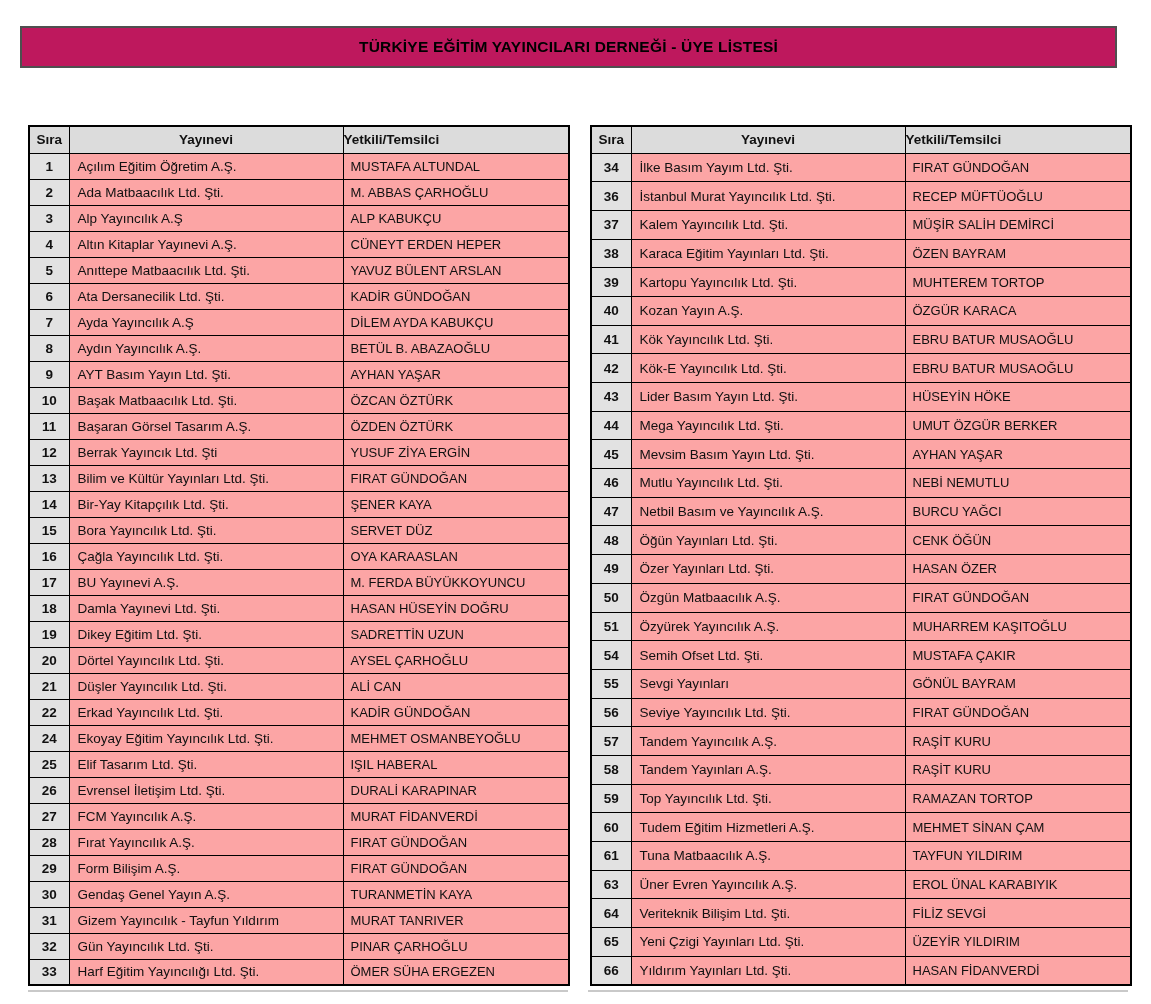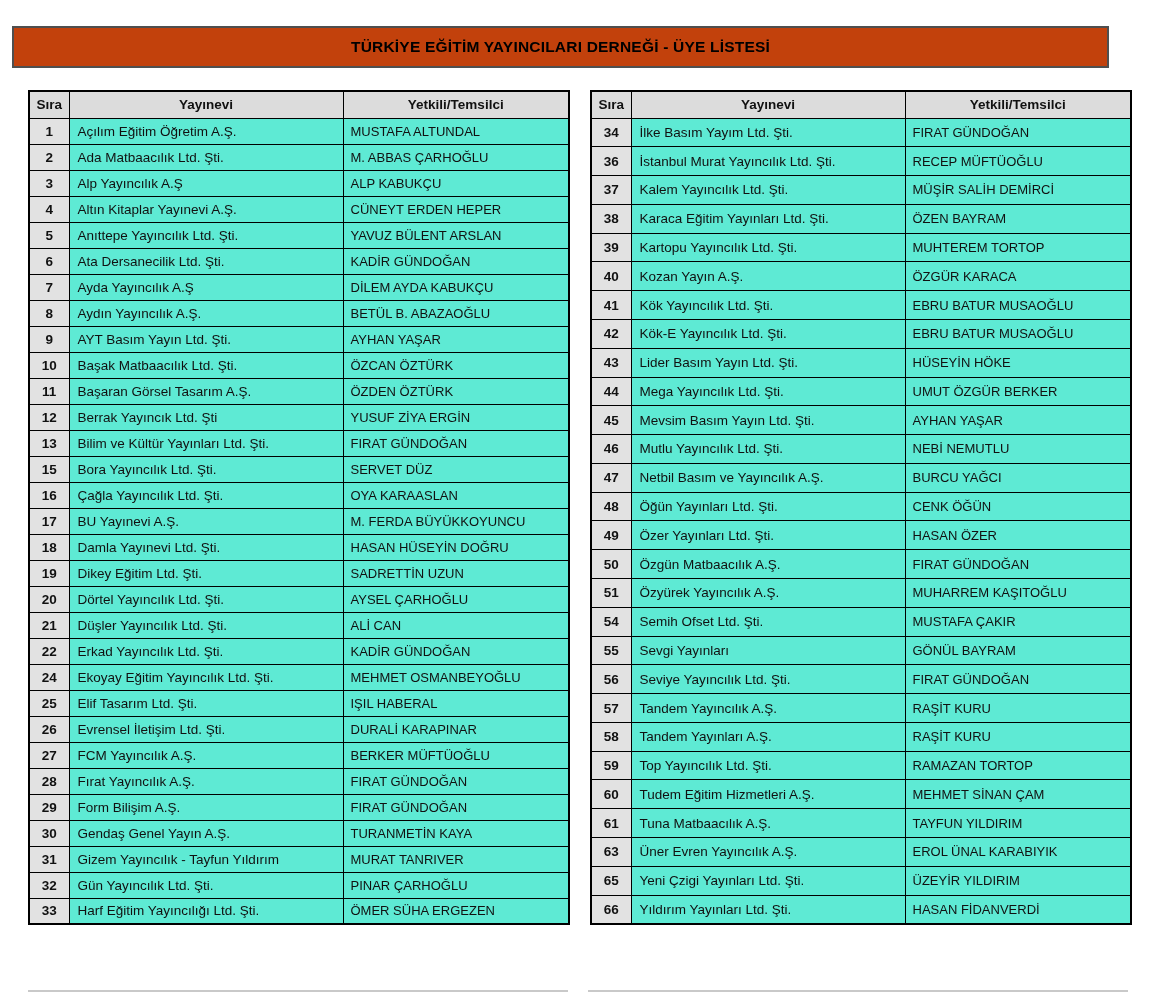--- a/index.html
+++ b/index.html
@@ -8,66 +8,67 @@
     width: 1151px; height: 1004px;
     font-family: "Liberation Sans", sans-serif;
     color: #111111;
     position: relative;
     overflow: hidden;
   }
   .page { position: absolute; inset: 0; }
 
   .title-box {
     position: absolute;
-    left: 12px; top: 26px;
+    left: 20px; top: 26px;
     width: 1097px; height: 42px;
     border: 2px solid #4f4f4f;
     display: flex; align-items: center; justify-content: center;
-    background: #c2410c;
+    background: #be185d;
   }
   .title-box span {
     font-weight: bold;
     font-size: 15.5px;
     letter-spacing: 0.2px;
     color: #000000;
   }
 
   .tables-wrap {
     position: absolute;
     left: 28px; top: 90px;
     display: flex;
     gap: 20px;
   }
 
   table.member-table {
     border-collapse: collapse;
     table-layout: fixed;
     width: 540px;
     border: 2px solid #000000;
-    background: #5eead4;
+    background: #fca5a5;
+    margin-top: 35px;
   }
   .member-table col.c-num { width: 40px; }
   .member-table col.c-pub { width: 274px; }
   .member-table col.c-rep { width: 226px; }
 
   .member-table th, .member-table td {
     border: 1.5px solid #000000;
     height: 26px;
     vertical-align: middle;
     white-space: nowrap;
     overflow: hidden;
   }
   .member-table th {
     background: #dcdcdc;
     font-size: 13.5px;
     font-weight: bold;
     text-align: center;
     height: 27px;
   }
-  .member-table th.h-rep { text-align: center; }
+  .member-table th.h-rep { text-align: left; }
 
   .member-table td.num {
     background: #e2e2e2;
     font-weight: bold;
     font-size: 13.5px;
     text-align: center;
   }
   .member-table td.pub {
     font-size: 13.5px;
     padding-left: 8px;
@@ -128,21 +129,21 @@
             <td class="pub">Alp Yayıncılık A.Ş</td>
             <td class="rep">ALP KABUKÇU</td>
           </tr>
           <tr>
             <td class="num">4</td>
             <td class="pub">Altın Kitaplar Yayınevi A.Ş.</td>
             <td class="rep">CÜNEYT ERDEN HEPER</td>
           </tr>
           <tr>
             <td class="num">5</td>
-            <td class="pub">Anıttepe Yayıncılık Ltd. Şti.</td>
+            <td class="pub">Anıttepe Matbaacılık Ltd. Şti.</td>
             <td class="rep">YAVUZ BÜLENT ARSLAN</td>
           </tr>
           <tr>
             <td class="num">6</td>
             <td class="pub">Ata Dersanecilik Ltd. Şti.</td>
             <td class="rep">KADİR GÜNDOĞAN</td>
           </tr>
           <tr>
             <td class="num">7</td>
             <td class="pub">Ayda Yayıncılık A.Ş</td>
@@ -172,20 +173,25 @@
             <td class="num">12</td>
             <td class="pub">Berrak Yayıncık Ltd. Şti</td>
             <td class="rep">YUSUF ZİYA ERGİN</td>
           </tr>
           <tr>
             <td class="num">13</td>
             <td class="pub">Bilim ve Kültür Yayınları Ltd. Şti.</td>
             <td class="rep">FIRAT GÜNDOĞAN</td>
           </tr>
           <tr>
+            <td class="num">14</td>
+            <td class="pub">Bir-Yay Kitapçılık Ltd. Şti.</td>
+            <td class="rep">ŞENER KAYA</td>
+          </tr>
+          <tr>
             <td class="num">15</td>
             <td class="pub">Bora Yayıncılık Ltd. Şti.</td>
             <td class="rep">SERVET DÜZ</td>
           </tr>
           <tr>
             <td class="num">16</td>
             <td class="pub">Çağla Yayıncılık Ltd. Şti.</td>
             <td class="rep">OYA KARAASLAN</td>
           </tr>
           <tr>
@@ -229,21 +235,21 @@
             <td class="rep">IŞIL HABERAL</td>
           </tr>
           <tr>
             <td class="num">26</td>
             <td class="pub">Evrensel İletişim Ltd. Şti.</td>
             <td class="rep">DURALİ KARAPINAR</td>
           </tr>
           <tr>
             <td class="num">27</td>
             <td class="pub">FCM Yayıncılık A.Ş.</td>
-            <td class="rep">BERKER MÜFTÜOĞLU</td>
+            <td class="rep">MURAT FİDANVERDİ</td>
           </tr>
           <tr>
             <td class="num">28</td>
             <td class="pub">Fırat Yayıncılık A.Ş.</td>
             <td class="rep">FIRAT GÜNDOĞAN</td>
           </tr>
           <tr>
             <td class="num">29</td>
             <td class="pub">Form Bilişim A.Ş.</td>
             <td class="rep">FIRAT GÜNDOĞAN</td>
@@ -409,20 +415,25 @@
             <td class="num">61</td>
             <td class="pub">Tuna Matbaacılık A.Ş.</td>
             <td class="rep">TAYFUN YILDIRIM</td>
           </tr>
           <tr>
             <td class="num">63</td>
             <td class="pub">Üner Evren Yayıncılık A.Ş.</td>
             <td class="rep">EROL ÜNAL KARABIYIK</td>
           </tr>
           <tr>
+            <td class="num">64</td>
+            <td class="pub">Veriteknik Bilişim Ltd. Şti.</td>
+            <td class="rep">FİLİZ SEVGİ</td>
+          </tr>
+          <tr>
             <td class="num">65</td>
             <td class="pub">Yeni Çzigi Yayınları Ltd. Şti.</td>
             <td class="rep">ÜZEYİR YILDIRIM</td>
           </tr>
           <tr>
             <td class="num">66</td>
             <td class="pub">Yıldırım Yayınları Ltd. Şti.</td>
             <td class="rep">HASAN FİDANVERDİ</td>
           </tr>
         </tbody>

